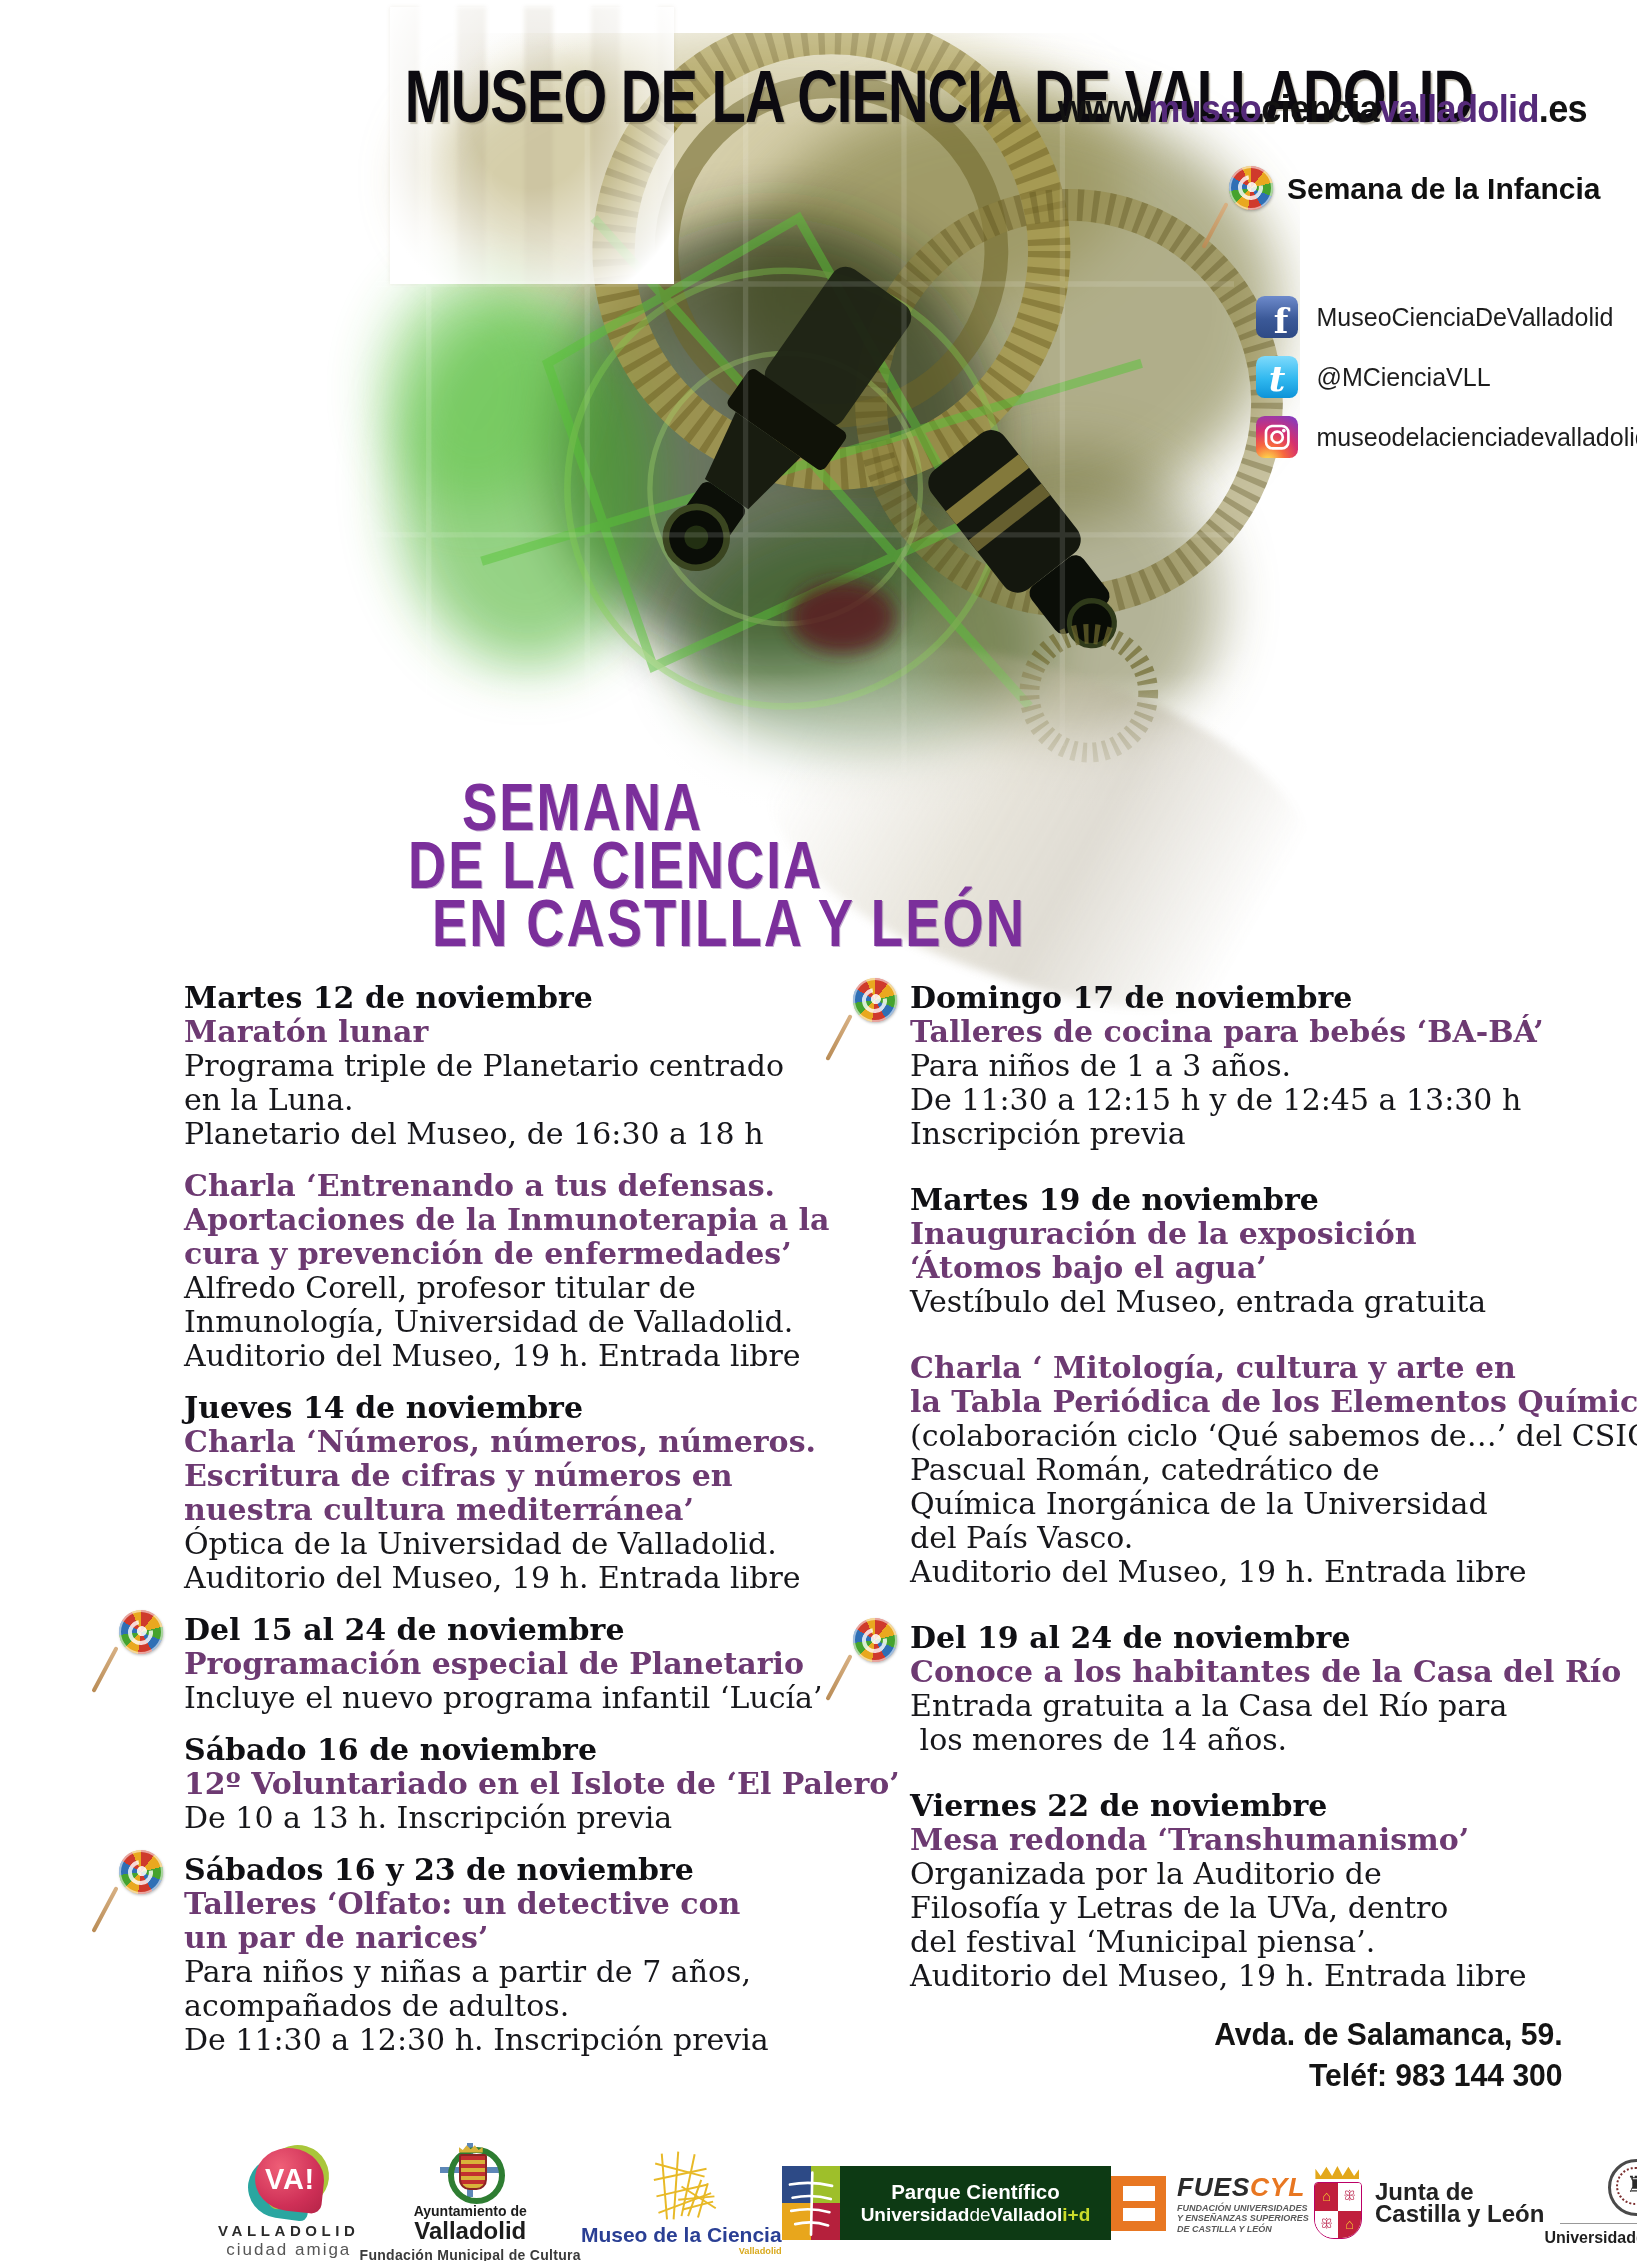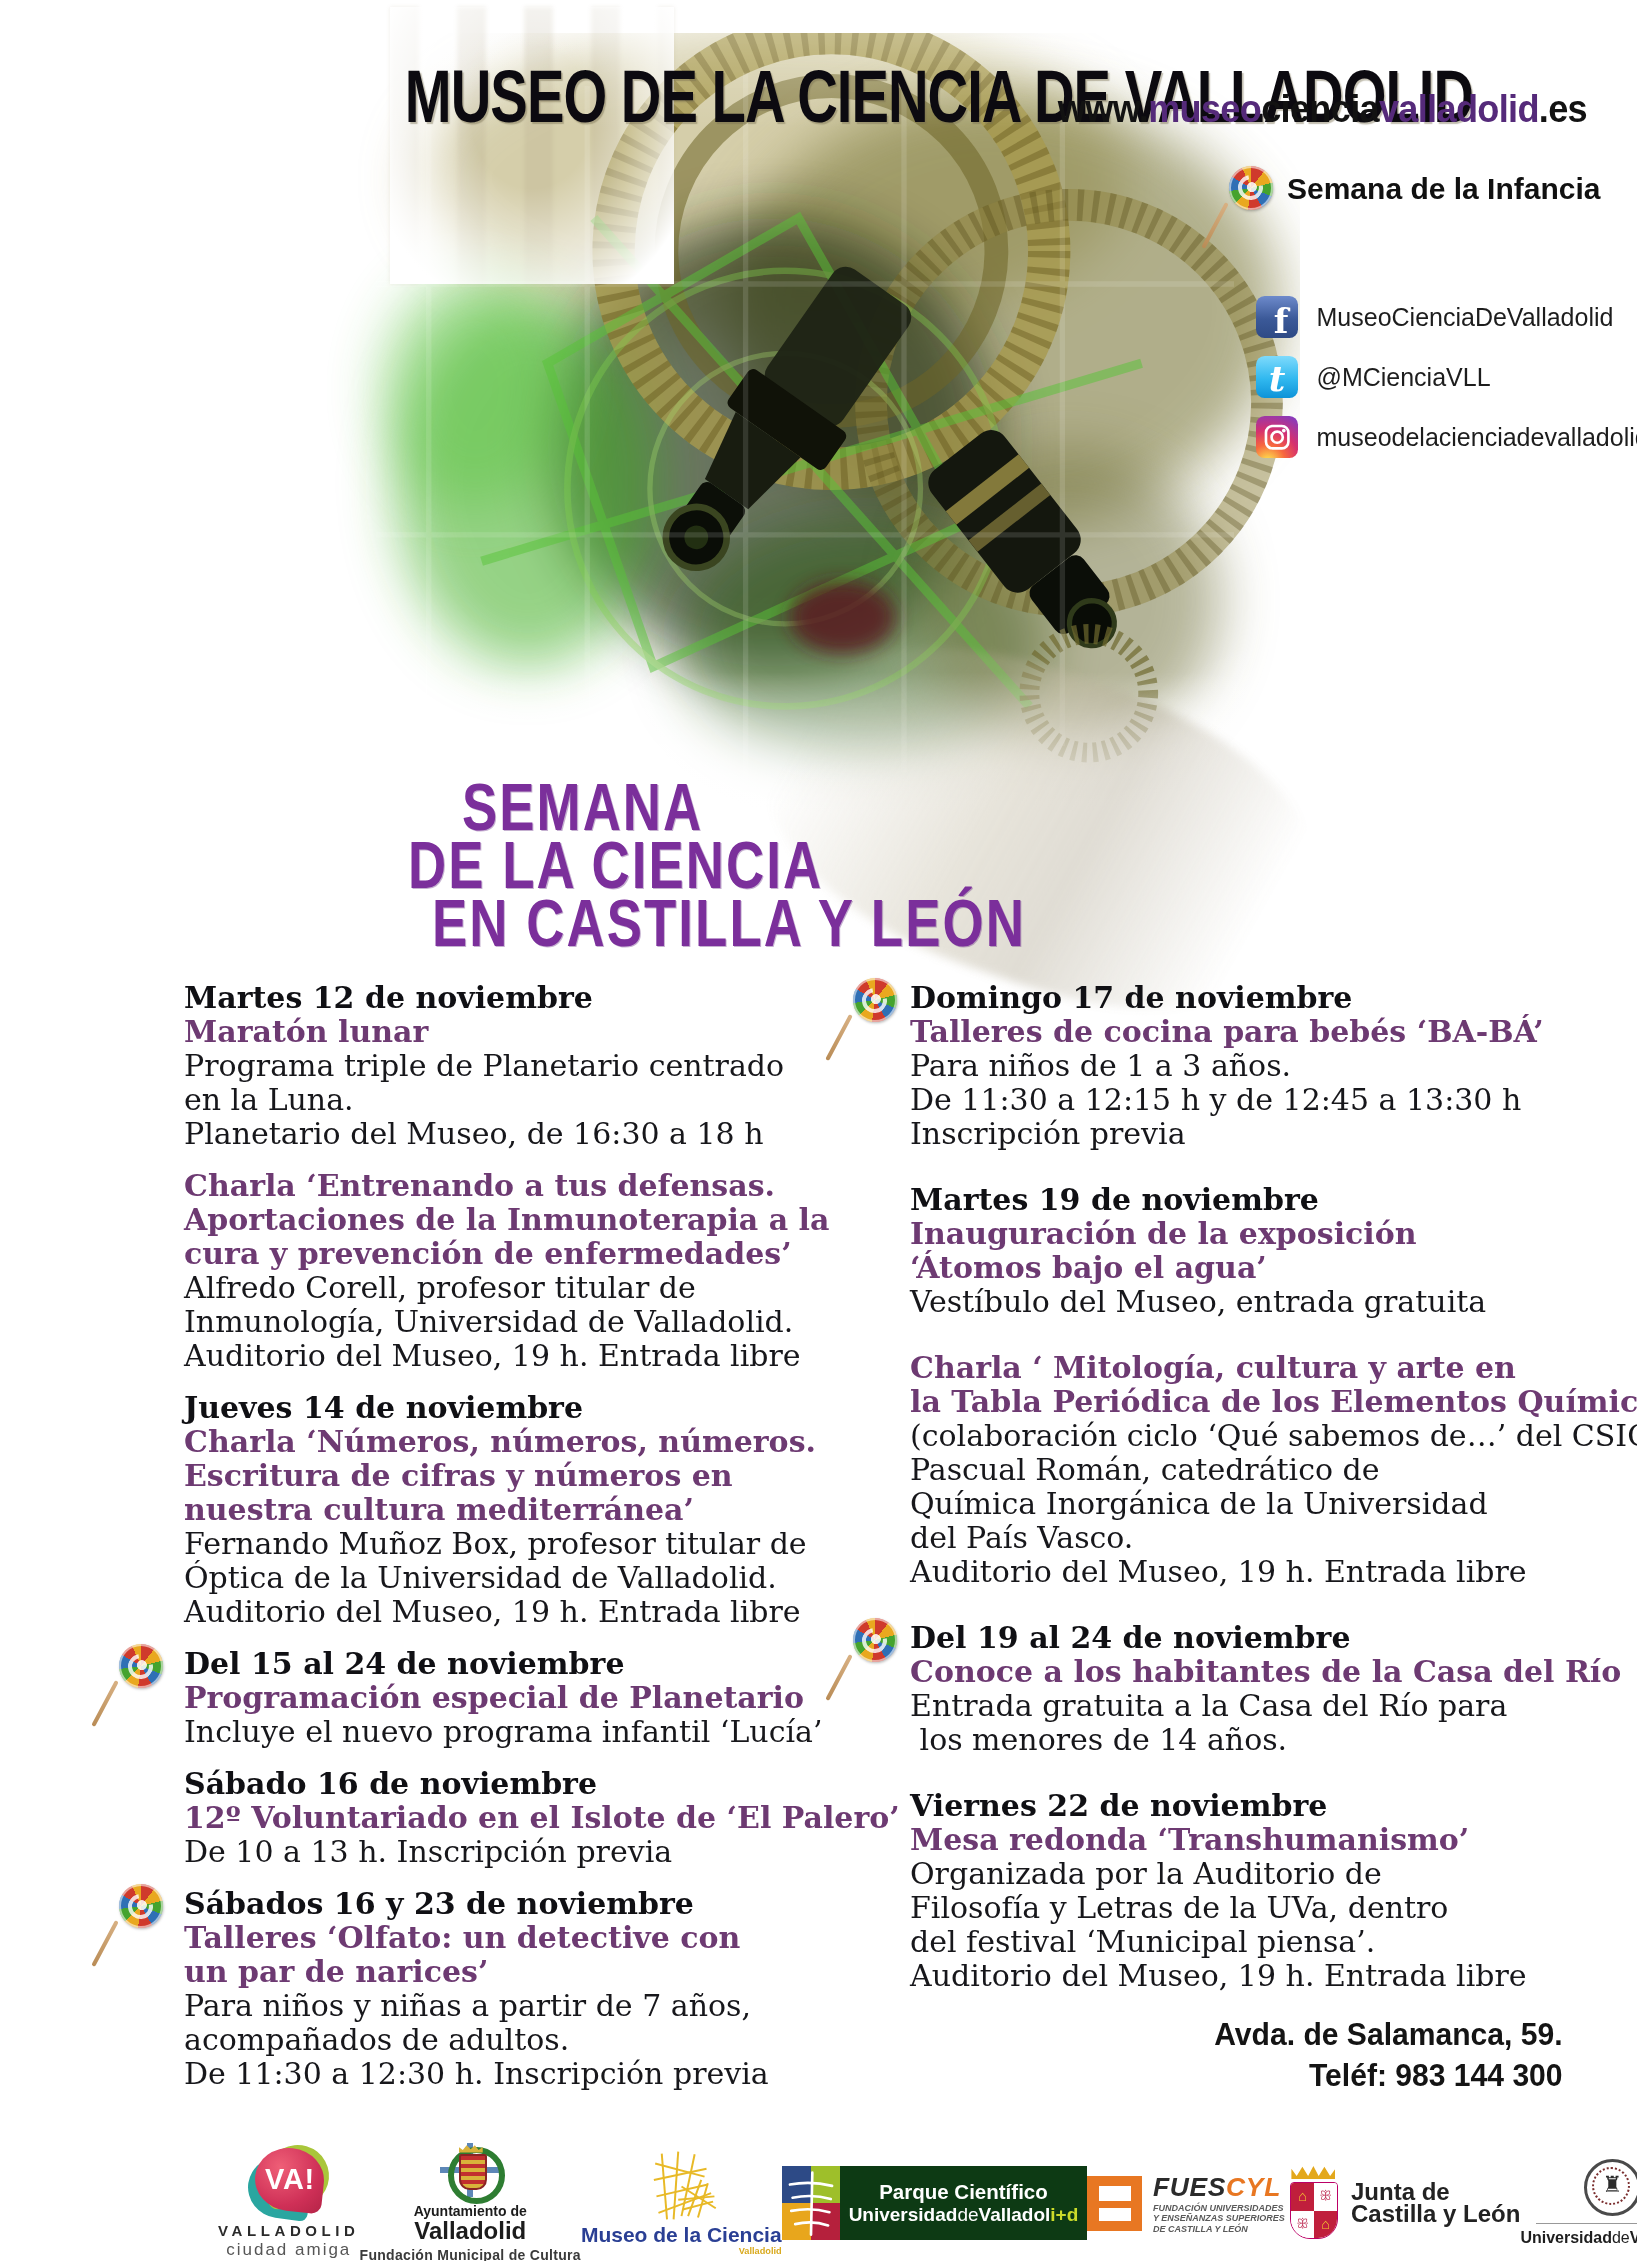--- a/index.html
+++ b/index.html
@@ -120,21 +120,21 @@
 
   .museo-text{font-size:21px;font-weight:800;color:#2a3f94;white-space:nowrap;}
   .museo-sub{font-size:9.2px;font-weight:700;color:#d9a91c;align-self:flex-end;margin-top:-1.3px;}
 
   .parque{display:flex;height:74px;}
   .pq-col{display:flex;flex-direction:column;width:29px;}
   .pq-a{background:#2d4a86;flex:1;} .pq-b{background:#e8a61c;flex:1;}
   .pq-c{background:#9ebf2a;flex:1;} .pq-d{background:#b5203c;flex:1;}
   .pq-branch{position:absolute;width:58px;height:74px;}
   .pq-panel{background:#0d3a14;color:#fff;display:flex;flex-direction:column;justify-content:center;
-    padding:0 9px;white-space:nowrap;}
+    padding:0 21px;white-space:nowrap;}
   .pq-l1{font-size:20.5px;font-weight:800;text-align:center;}
   .pq-l2{font-size:19px;font-weight:800;}
   .pq-l2 .light{font-weight:400;}
   .pq-accent{color:#cbdb2a;}
   .parque-wrap{position:relative;display:flex;}
 
   .fues-icon{width:55px;height:55px;margin-right:10.6px;position:relative;background:#e87722;}
   .fues-icon::before{content:"";position:absolute;left:12px;top:10.6px;width:32px;height:14.5px;background:#fff;}
   .fues-icon::after{content:"";position:absolute;left:12px;top:32px;width:32px;height:13.2px;background:#fff;
     box-shadow:0px -3.3px 0 0 #e87722;}
@@ -277,21 +277,20 @@
         <div class="ev-line l-title">cura y prevención de enfermedades’</div>
         <div class="ev-line l-body">Alfredo Corell, profesor titular de</div>
         <div class="ev-line l-body">Inmunología, Universidad de Valladolid.</div>
         <div class="ev-line l-body">Auditorio del Museo, 19 h. Entrada libre</div>
       </div>
       <div class="event">
         <div class="ev-line l-date">Jueves 14 de noviembre</div>
         <div class="ev-line l-title">Charla ‘Números, números, números.</div>
         <div class="ev-line l-title">Escritura de cifras y números en</div>
         <div class="ev-line l-title">nuestra cultura mediterránea’</div>
-        <div class="ev-line l-body">Fernando Muñoz Box, profesor titular de</div>
         <div class="ev-line l-body">Óptica de la Universidad de Valladolid.</div>
         <div class="ev-line l-body">Auditorio del Museo, 19 h. Entrada libre</div>
       </div>
       <div class="event">
         <div class="lolli"></div>
         <div class="ev-line l-date">Del 15 al 24 de noviembre</div>
         <div class="ev-line l-title">Programación especial de Planetario</div>
         <div class="ev-line l-body">Incluye el nuevo programa infantil ‘Lucía’</div>
       </div>
       <div class="event">

